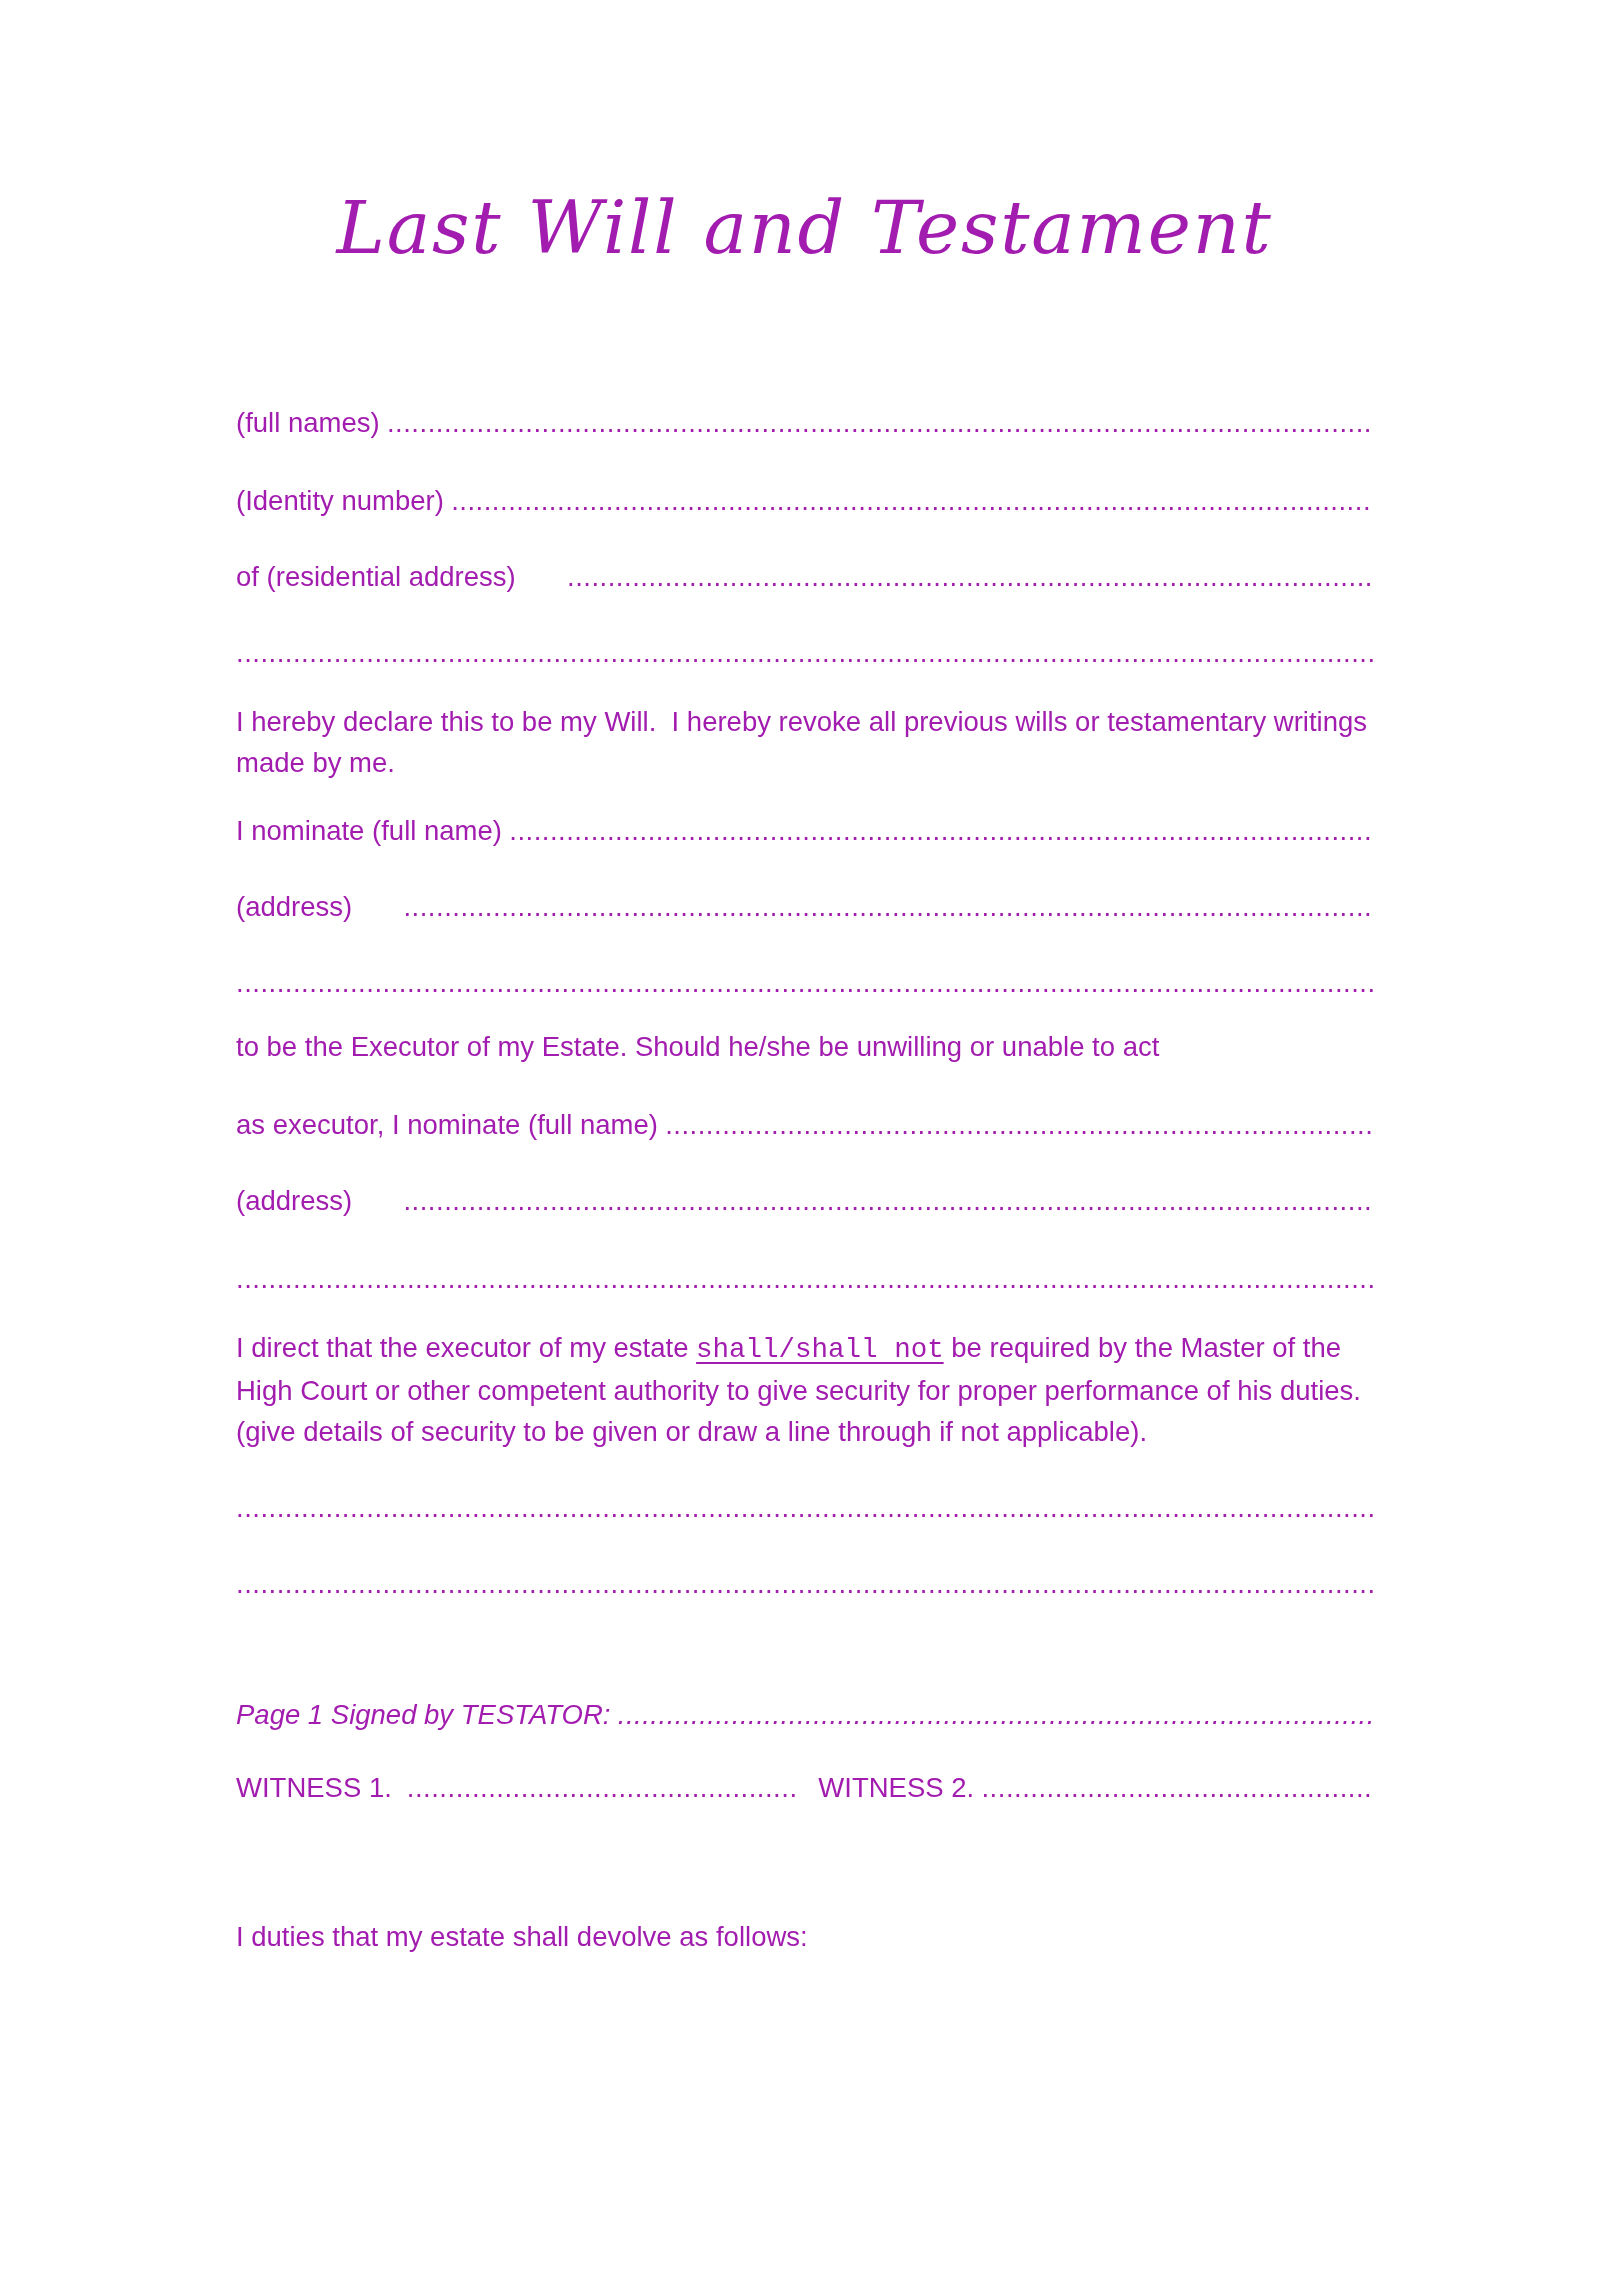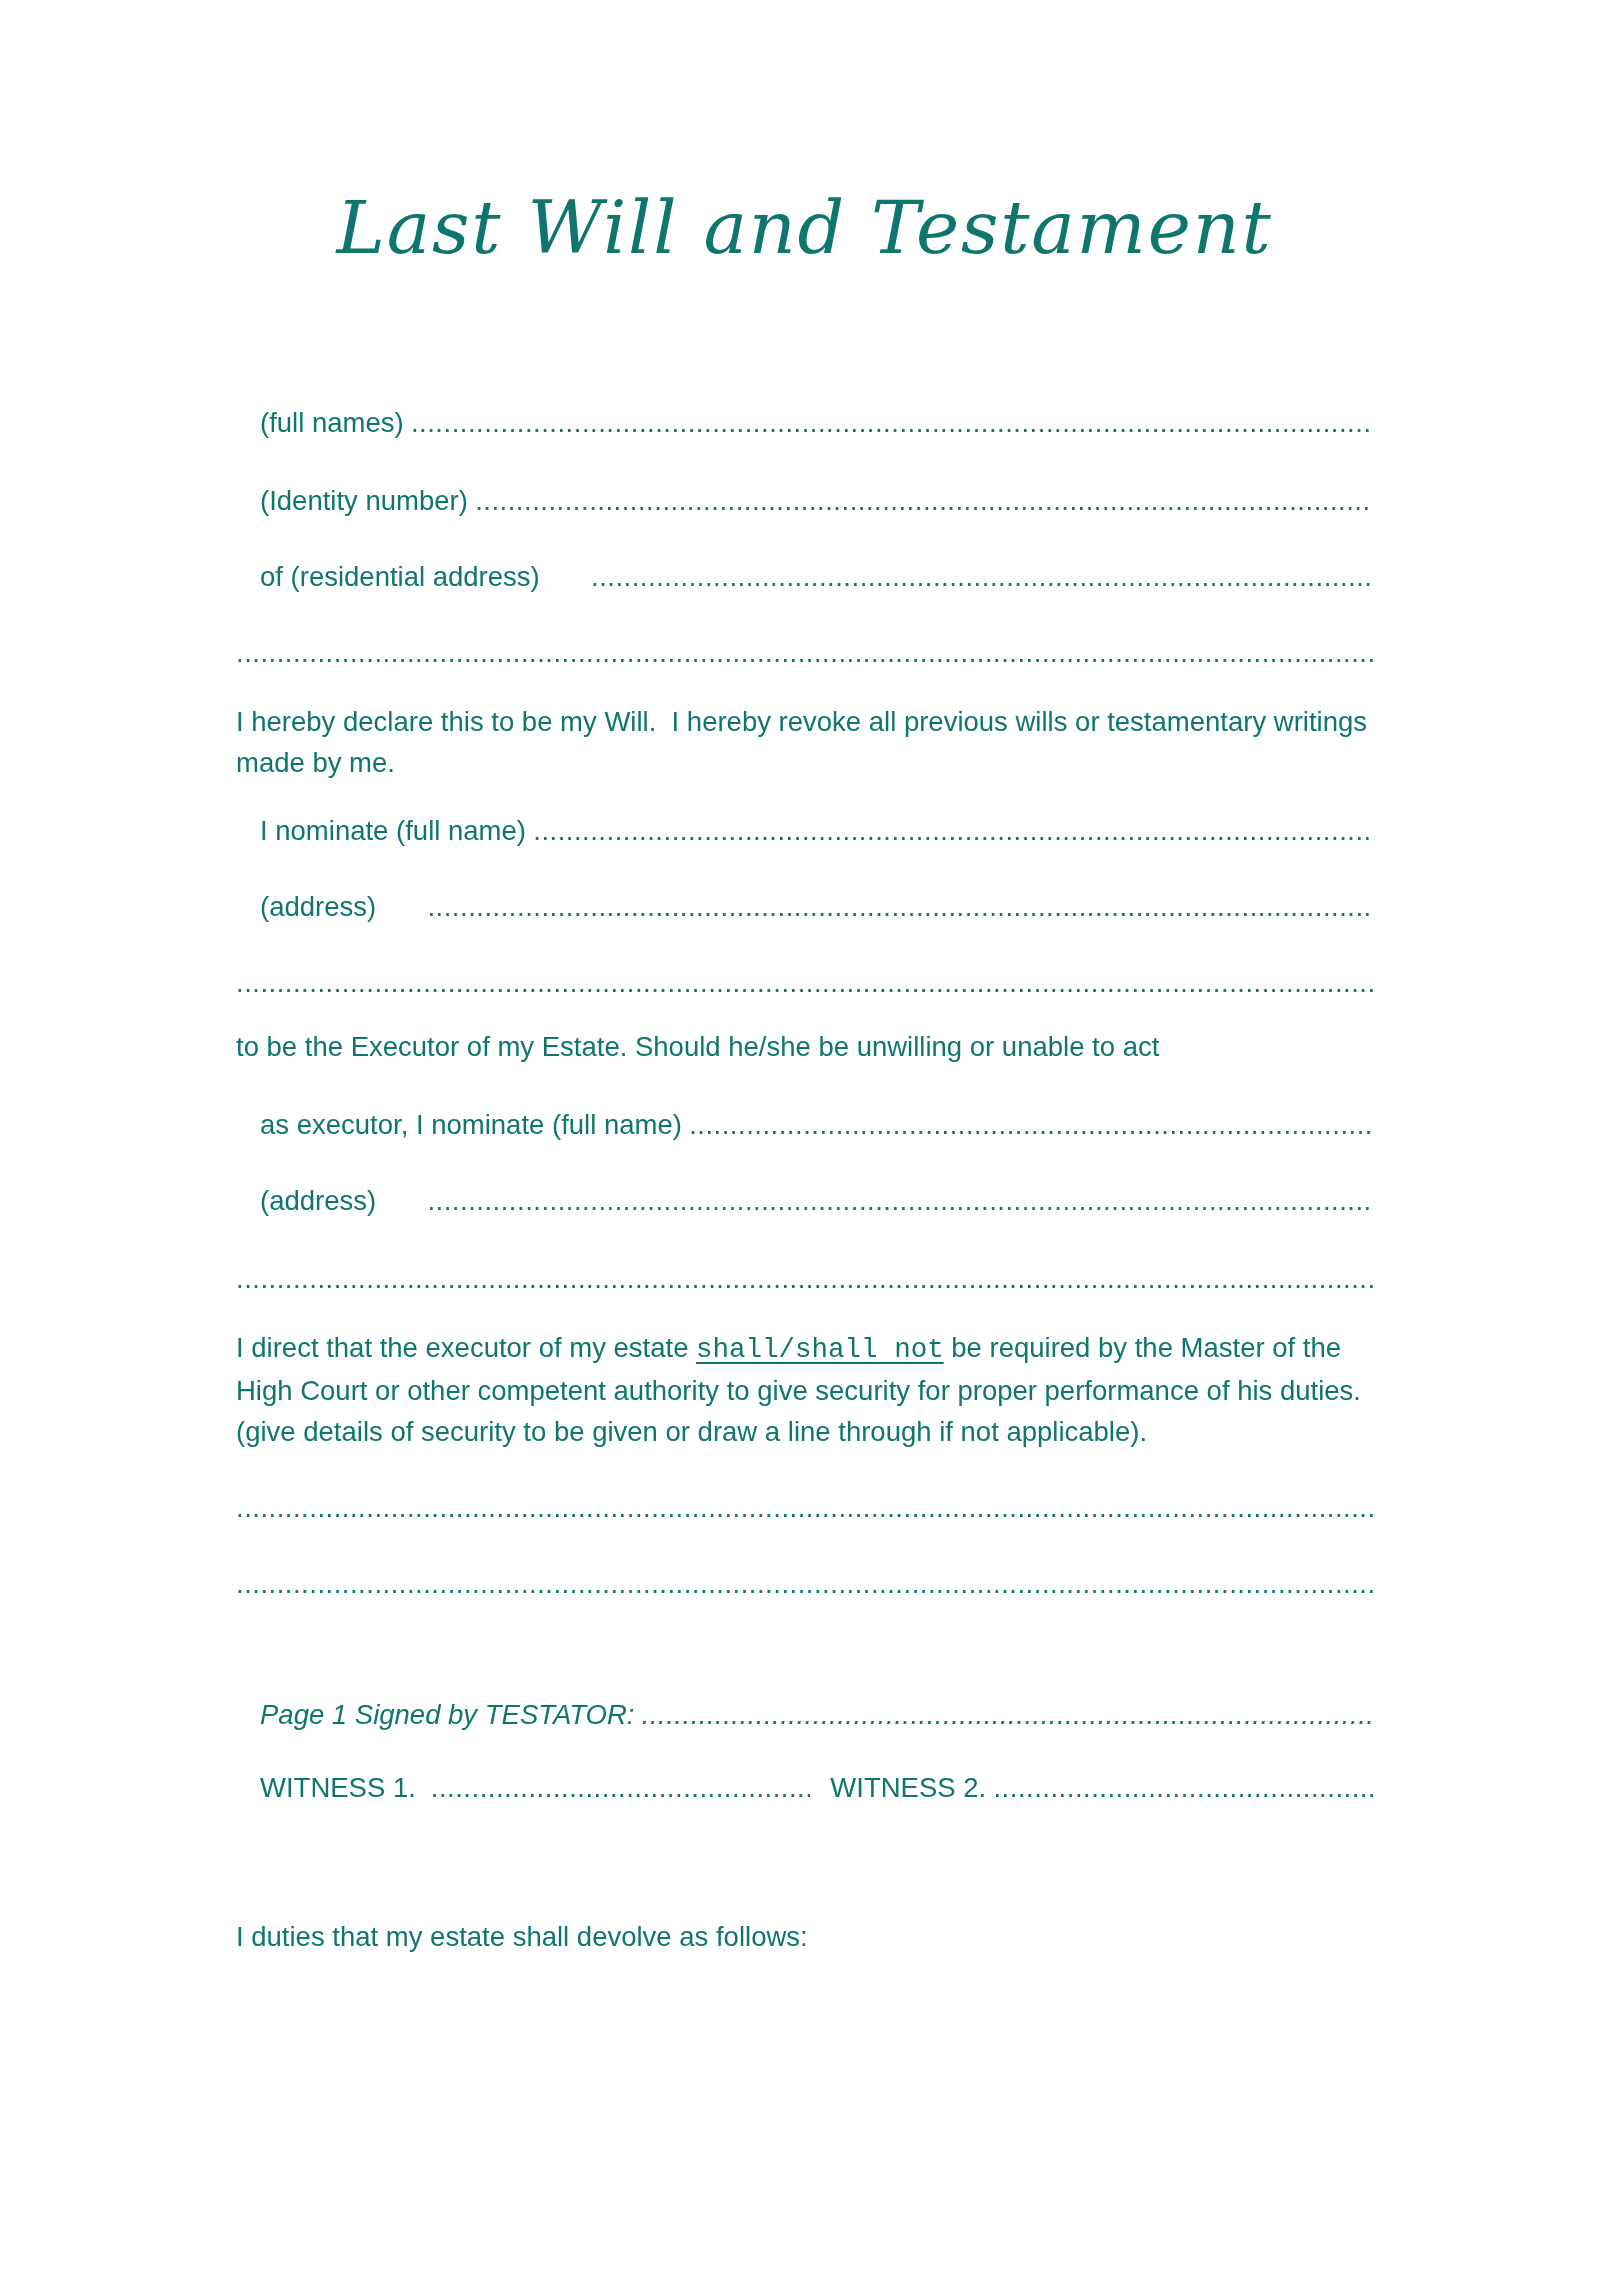--- a/index.html
+++ b/index.html
@@ -3,37 +3,37 @@
 <meta charset="utf-8">
 <style>
   * { margin: 0; padding: 0; box-sizing: border-box; }
   html, body { background: #ffffff; }
   .page {
     position: relative;
     width: 1623px;
     min-height: 2296px;
     margin: 0 auto;
     background: #ffffff;
-    color: #0f766e;
+    color: #a21caf;
     font-family: "Liberation Sans", "DejaVu Sans", sans-serif;
     font-size: 27.5px;
     line-height: 41px;
     padding: 184px 250px 55px 236px;
   }
   .title {
     font-family: "DejaVu Serif", "Liberation Serif", serif;
     font-style: italic;
     font-weight: 500;
     font-size: 73px;
     line-height: 87px;
     letter-spacing: 1.8px;
     text-align: center;
     margin-bottom: 131px;
   }
-  .row { display: flex; align-items: center; margin-left: 24px; }
+  .row { display: flex; align-items: center; }
   .label { white-space: pre; padding-right: 7.3px; }
   .leader {
     flex: 1 1 0;
     min-width: 0;
     overflow: hidden;
     white-space: nowrap;
     letter-spacing: 0.5px;
   }
   .leader-full {
     overflow: hidden;

